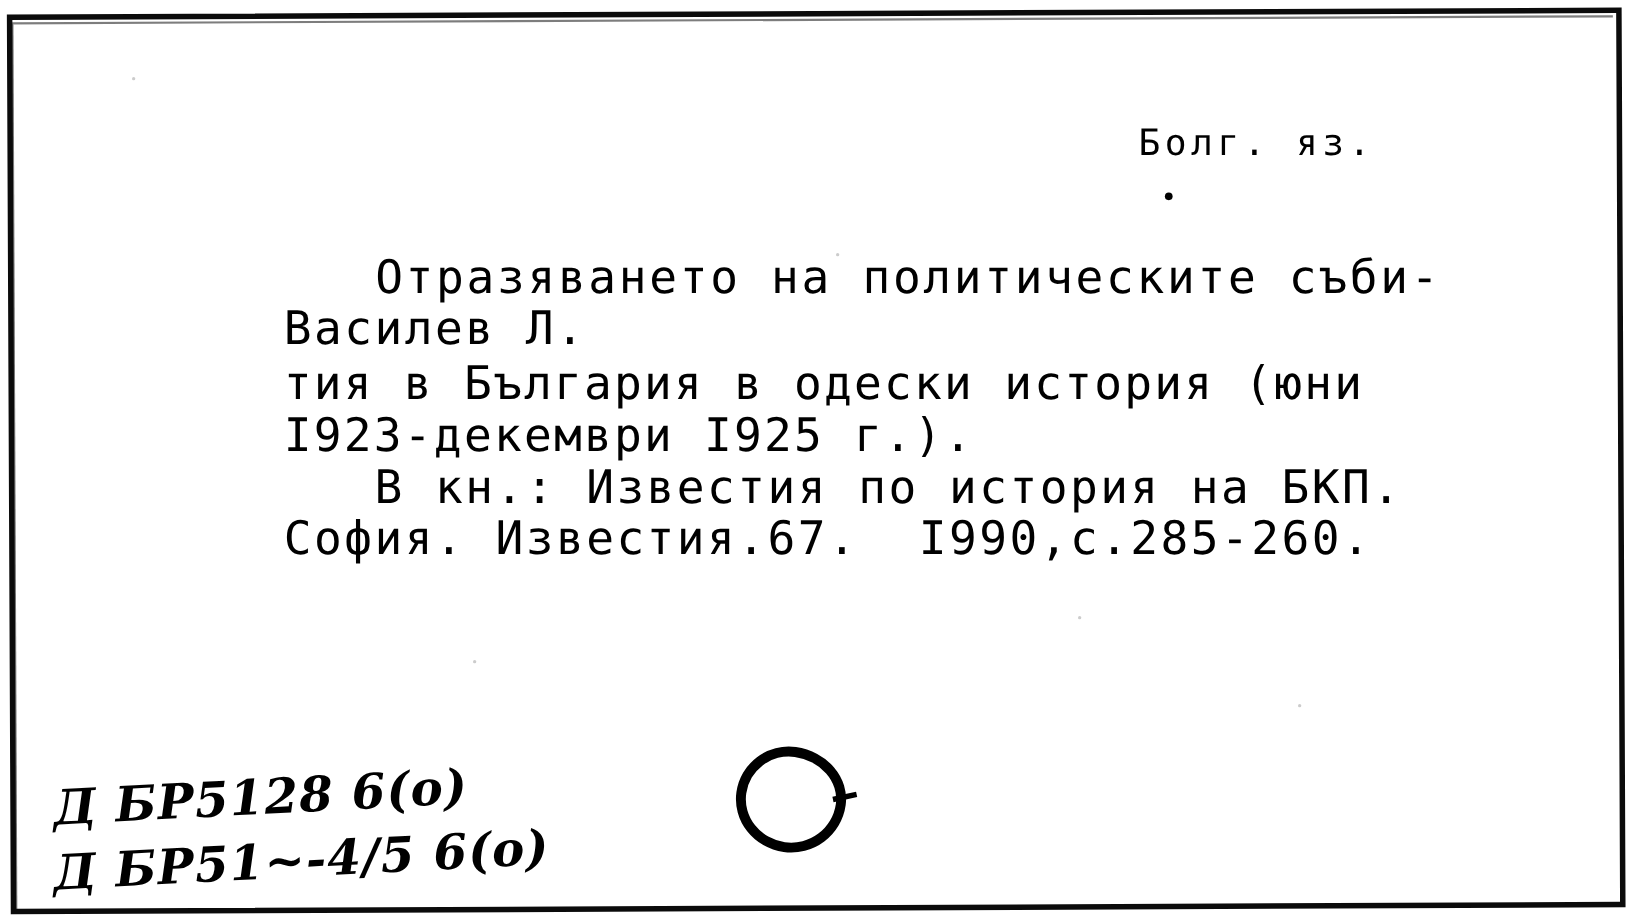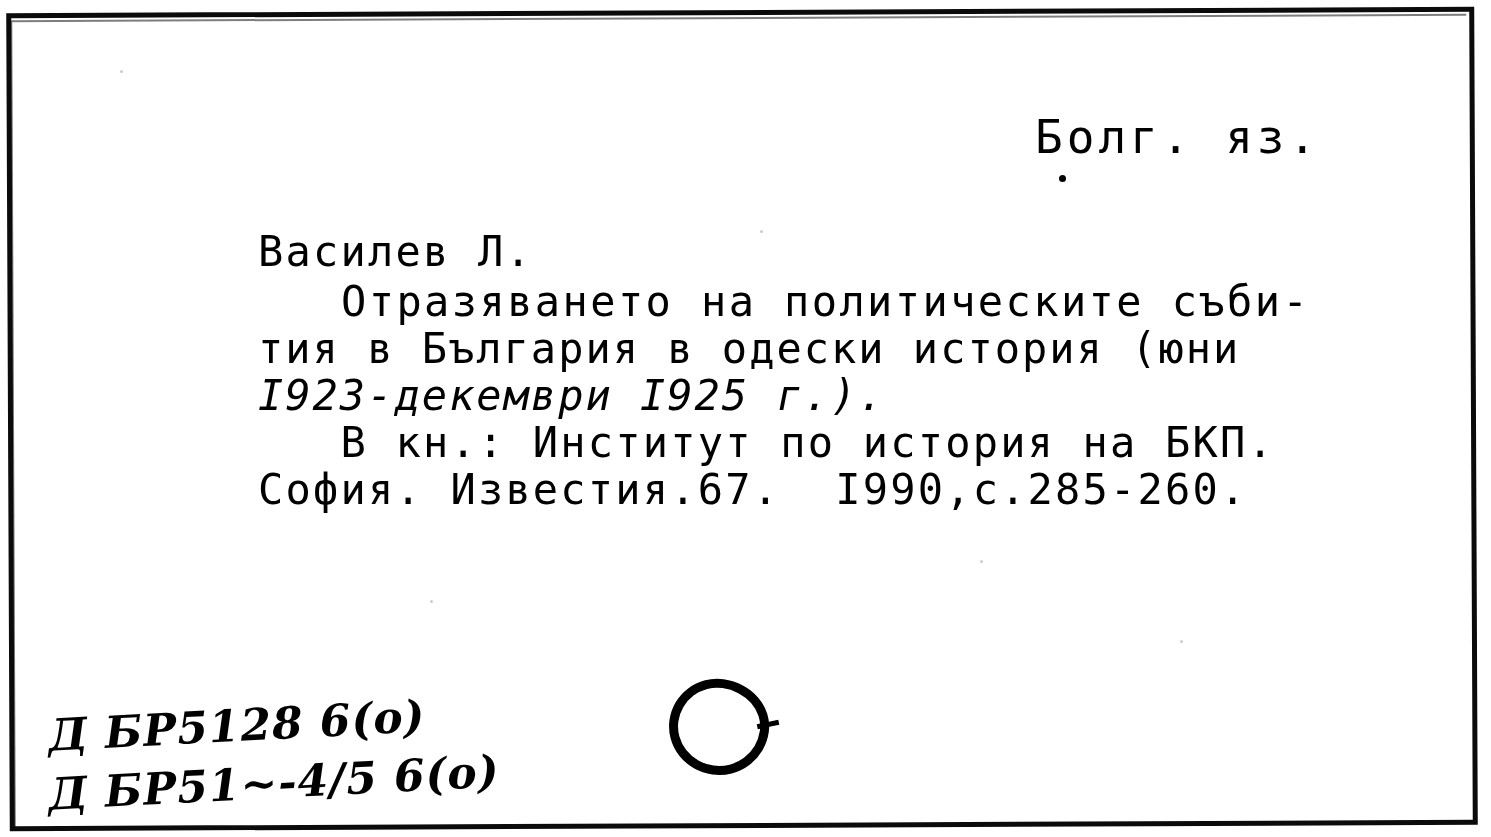--- a/index.html
+++ b/index.html
@@ -36,21 +36,21 @@
     border-left: 3px solid #0b0b0b;
     border-top: 2px solid #141414;
     box-sizing: border-box;
     opacity: .55;
   }
 
   .lang-line {
     position: absolute;
     left: 1035px;
     top: 110px;
-    font-size: 46px;
+    font-size: 33px;
     letter-spacing: 4px;
     color: #000;
     white-space: nowrap;
   }
   .dot-mark {
     position: absolute;
     left: 1059px;
     top: 175px;
     width: 7px;
     height: 7px;
@@ -68,21 +68,21 @@
     letter-spacing: 2.2px;
     color: #000;
   }
   .body-block .ln {
     white-space: pre;
     display: block;
   }
   .ln.author { margin-bottom: 3px; }
   .ln.l2 { letter-spacing: 2.4px; }
   .ln.l3 { letter-spacing: 2.0px; }
-  .ln.l4 { letter-spacing: 2.0px; font-style: italic; }
+  .ln.l4 { letter-spacing: 2.0px; }
   .ln.l5 { letter-spacing: 2.2px; }
   .ln.l6 { letter-spacing: 2.2px; }
 
   
   .handwriting {
     position: absolute;
     color: #000;
     font-family: "DejaVu Serif", serif;
     font-style: italic;
     font-weight: 700;
@@ -138,25 +138,25 @@
 <body>
 
 <div id="card">
 
   <div class="card-border"></div>
 
   <div class="lang-line">Болг. яз.</div>
   <div class="dot-mark"></div>
 
   <div class="body-block">
+    <span class="ln l2">   Отразяването на политическите съби-</span>
     <span class="ln author">Василев Л.</span>
-    <span class="ln l2">   Отразяването на политическите съби-</span>
     <span class="ln l3">тия в България в одески история (юни</span>
     <span class="ln l4">I923-декември I925 г.).</span>
-    <span class="ln l5">   В кн.: Институт по история на БКП.</span>
+    <span class="ln l5">   В кн.: Известия по история на БКП.</span>
     <span class="ln l6">София. Известия.67.  I990,с.285-260.</span>
   </div>
 
   <div class="handwriting hw1">Д БР5128 6(о)</div>
   <div class="handwriting hw2">Д БР51~-4/5 6(о)</div>
 
   <div class="ink-circle"></div>
   <div class="ink-tick"></div>
 
   <div class="speckle" style="left:120px; top:70px;"></div>

